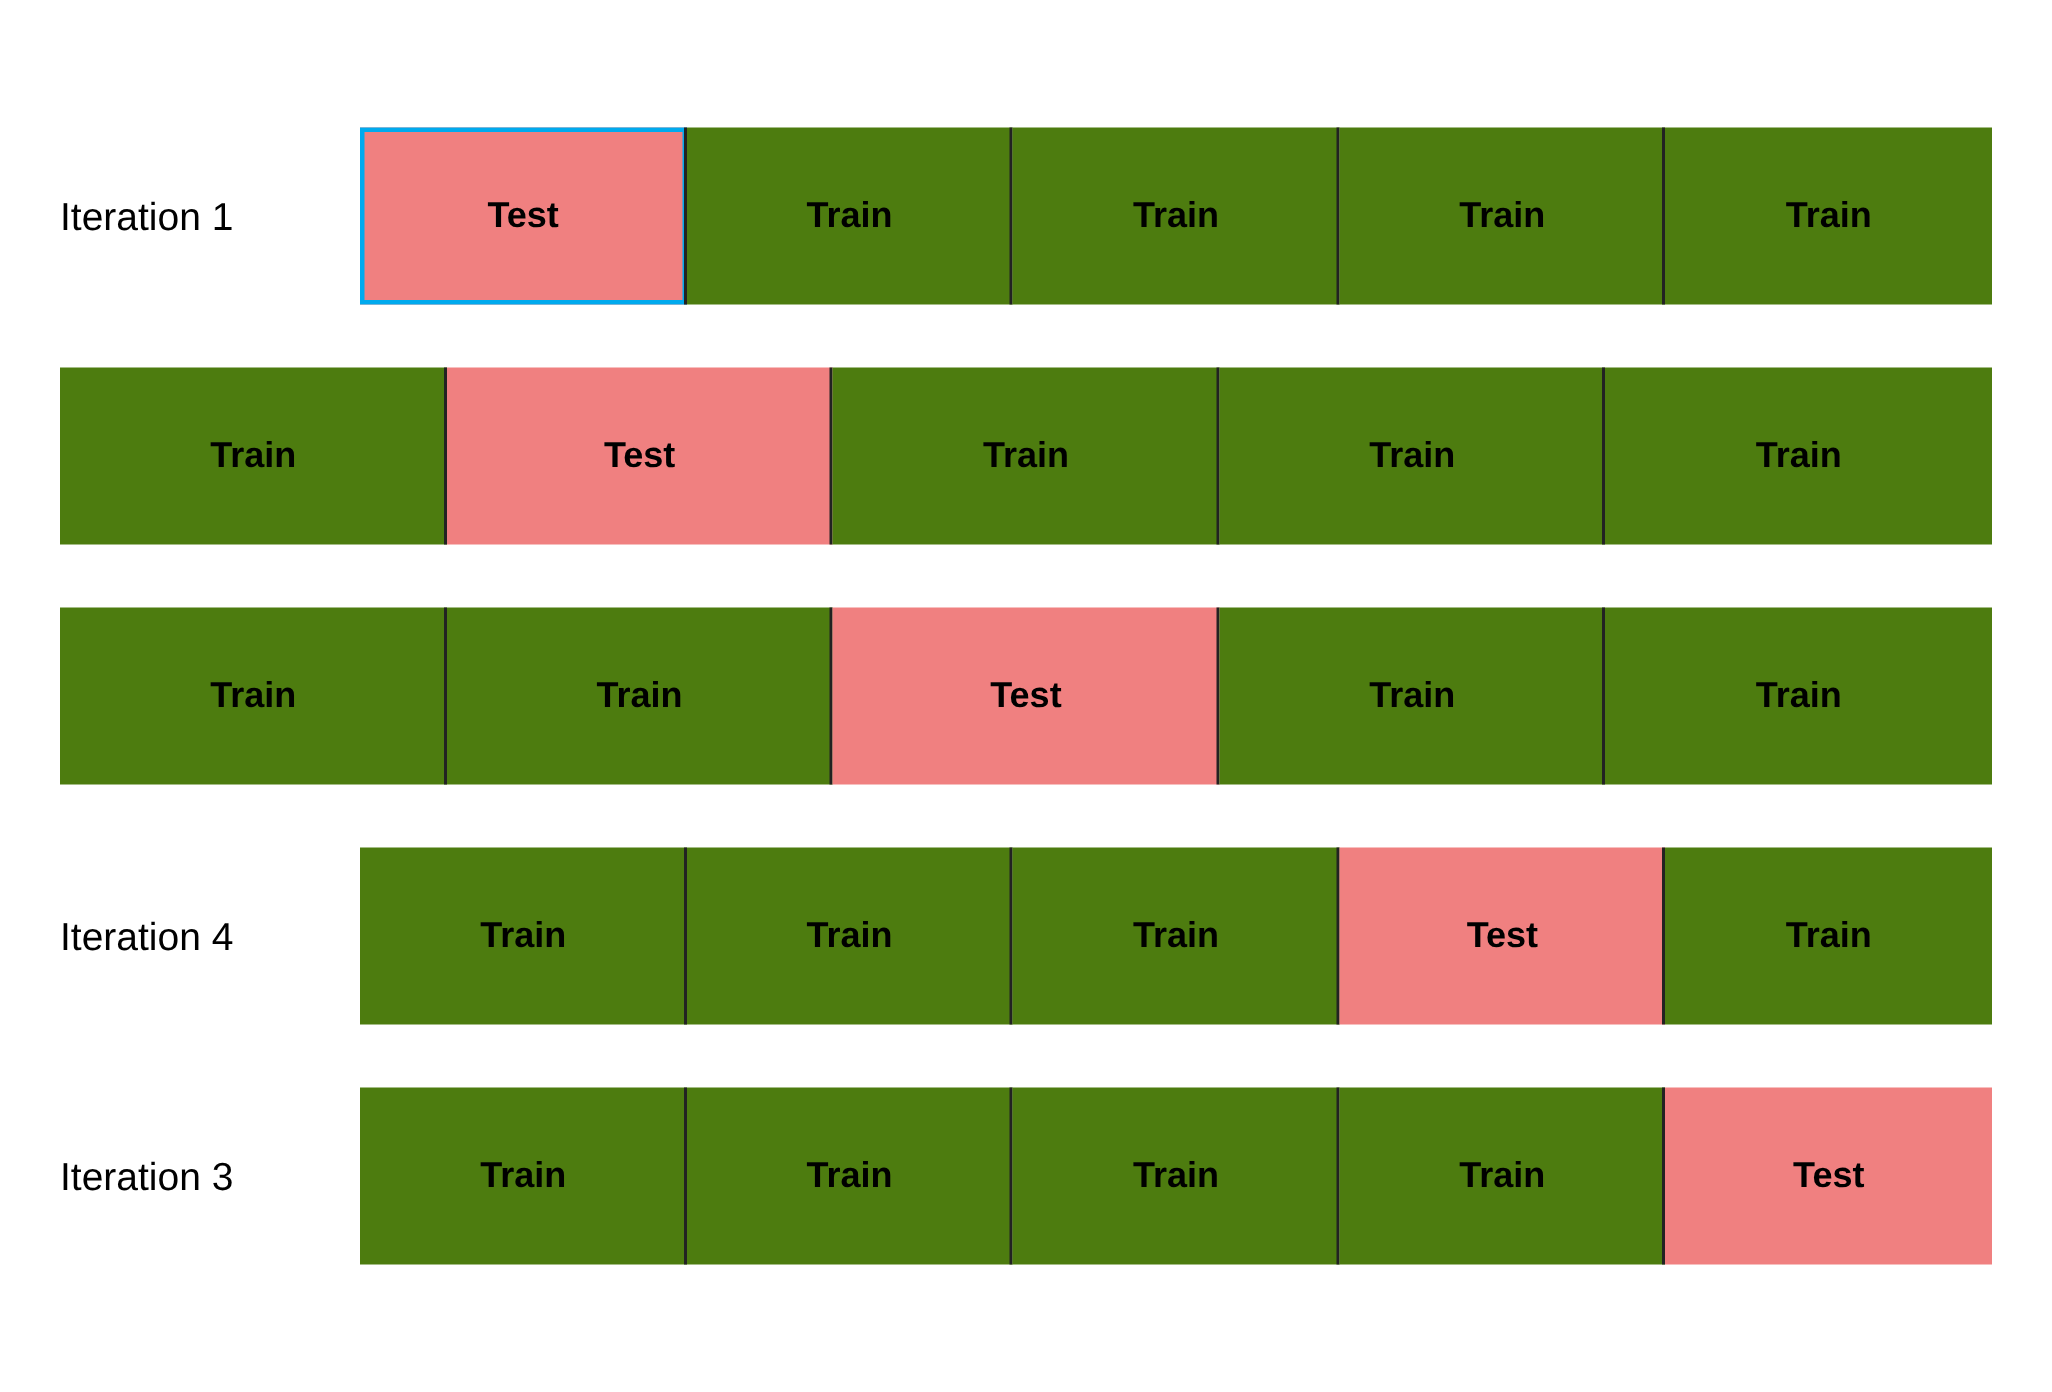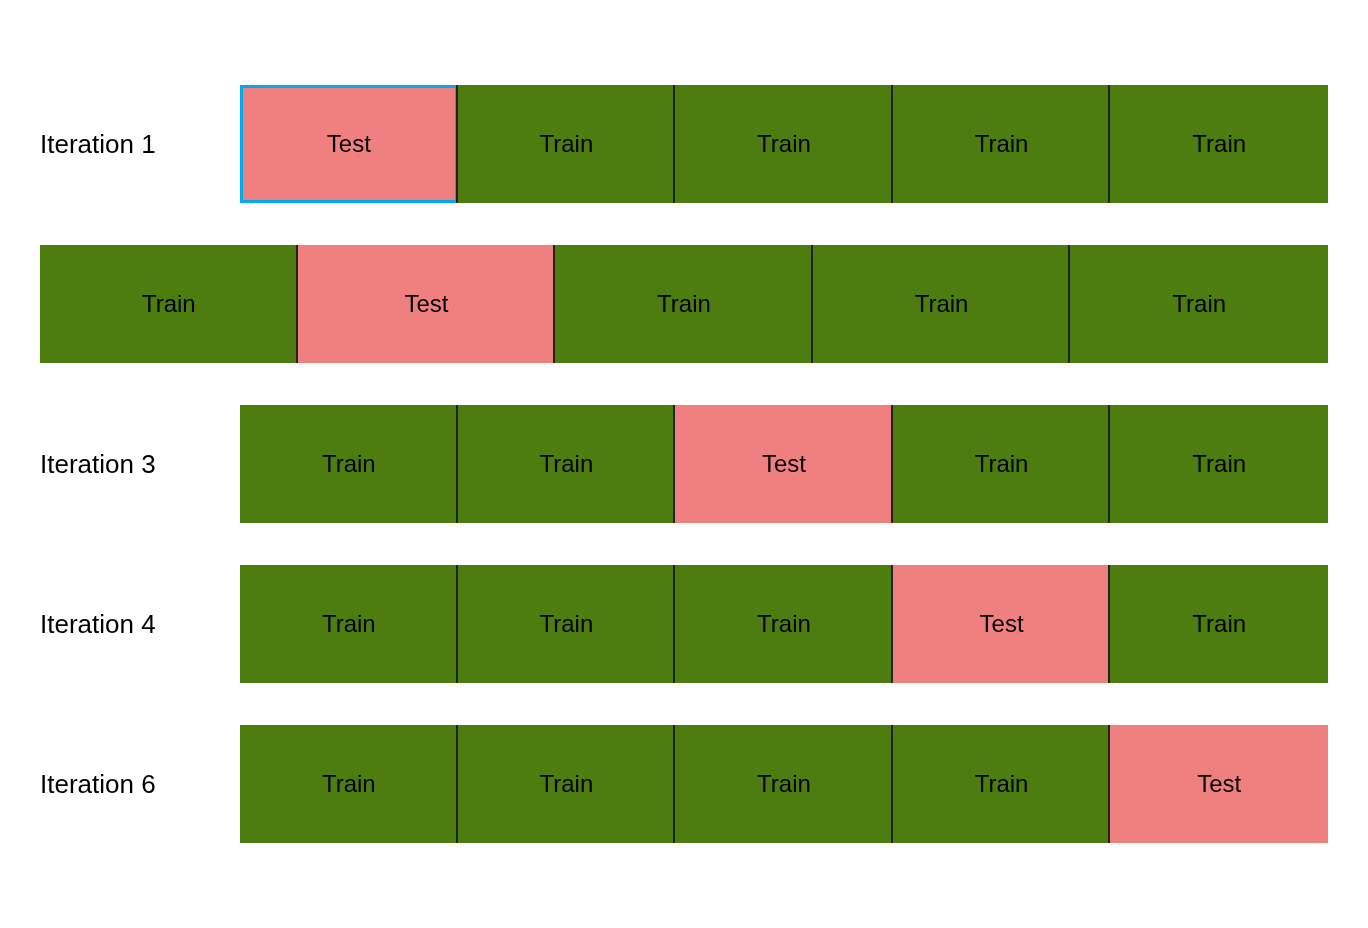--- a/index.html
+++ b/index.html
@@ -45,21 +45,21 @@
       flex: 1;
       height: 118px;
     }
 
     .block {
       flex: 1;
       display: flex;
       align-items: center;
       justify-content: center;
       font-size: 24px;
-      font-weight: normal;
+      font-weight: bold;
       color: #000;
       position: relative;
     }
 
     .block-train {
       background-color: #4d7c0f;
     }
 
     .block-test {
       background-color: #F08080;
@@ -97,41 +97,40 @@
     <div class="iteration-row">
       <div class="blocks-container">
         <div class="block block-train">Train</div>
         <div class="block block-test">Test</div>
         <div class="block block-train">Train</div>
         <div class="block block-train">Train</div>
         <div class="block block-train">Train</div>
       </div>
     </div>
     <div class="iteration-row">
-      <div class="iteration-label">Iteration 3</div>
       <div class="blocks-container">
         <div class="block block-train">Train</div>
         <div class="block block-train">Train</div>
         <div class="block block-test">Test</div>
         <div class="block block-train">Train</div>
         <div class="block block-train">Train</div>
       </div>
     </div>
     <div class="iteration-row">
       <div class="iteration-label">Iteration 4</div>
       <div class="blocks-container">
         <div class="block block-train">Train</div>
         <div class="block block-train">Train</div>
         <div class="block block-train">Train</div>
         <div class="block block-test">Test</div>
         <div class="block block-train">Train</div>
       </div>
     </div>
     <div class="iteration-row">
-      <div class="iteration-label">Iteration 6</div>
+      <div class="iteration-label">Iteration 3</div>
       <div class="blocks-container">
         <div class="block block-train">Train</div>
         <div class="block block-train">Train</div>
         <div class="block block-train">Train</div>
         <div class="block block-train">Train</div>
         <div class="block block-test">Test</div>
       </div>
     </div>
   </div>
 

